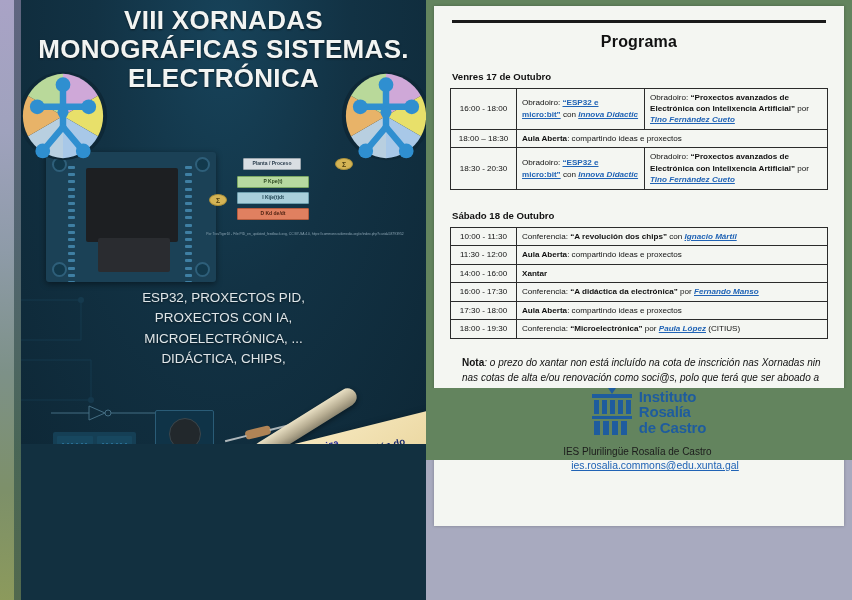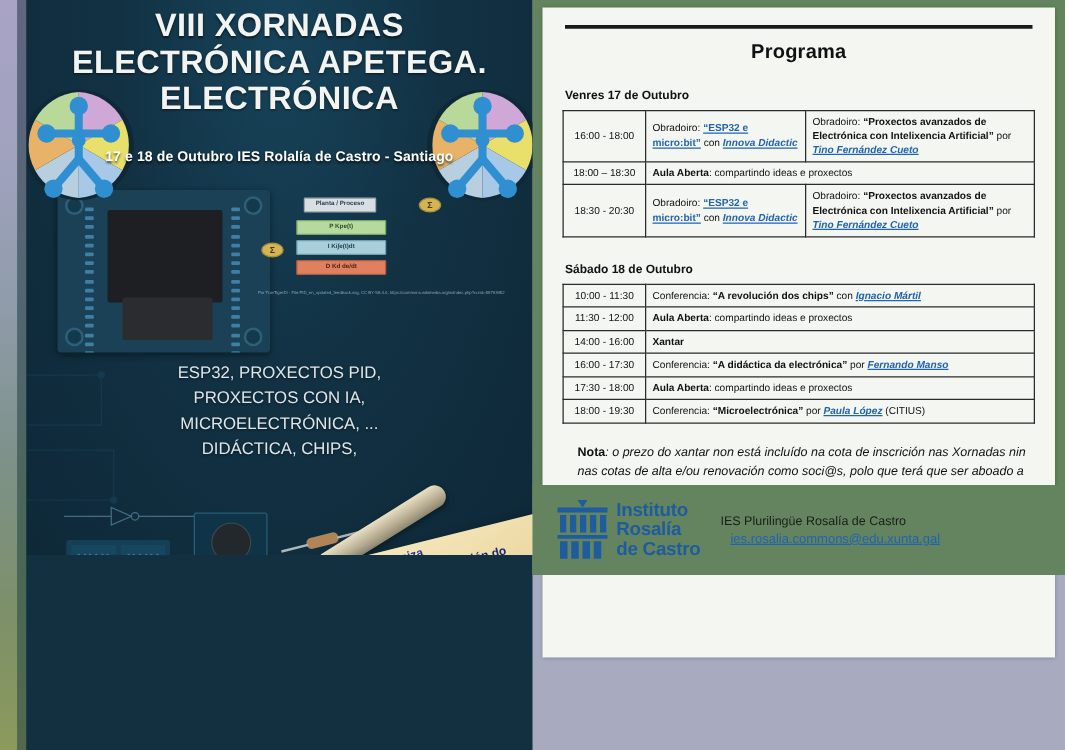--- a/index.html
+++ b/index.html
@@ -268,21 +268,21 @@
     margin-top: 16px; font-size: 10px; line-height: 1.5;
     font-style: italic; color: #111; margin-left: 12px; margin-right: 2px;
   }
   .nota b { font-style: normal; }
 
   
   .footer {
     position: absolute; left: 0; bottom: 0;
     width: 426px; height: 72px;
     background: #63845e;
-    display: flex; align-items: center; padding-left: 18px; gap: 10px;
+    display: flex; align-items: center; padding-left: 18px; gap: 10px; flex-direction: column;
   }
   .inst-logo { display: flex; align-items: center; gap: 5px; }
   .inst-words { font-size: 15px; font-weight: bold; color: #1e5c9e; line-height: 1.02; letter-spacing: -.2px; }
   .contact { margin-left: 6px; }
   .contact .c1 { font-size: 10px; color: #1c1c1c; }
   .contact .c2 { font-size: 10.4px; color: #2063b5; text-decoration: underline; margin-top: 3px; margin-left: 8px; }
 </style>
 </head>
 <body>
 
@@ -355,25 +355,24 @@
             <circle cx="78" cy="40" r="8"></circle>
               <circle cx="28" cy="88" r="8"></circle>
             <circle cx="72" cy="88" r="8"></circle>
               <circle cx="50" cy="46" r="6"></circle>
           </g>
         </svg>
       </div>
 
       <div class="poster-title">
         <div class="t-line1">VIII XORNADAS</div>
-        <div class="t-line2">ELECTRÓNICA APETEGA.</div>
+        <div class="t-line2">MONOGRÁFICAS SISTEMAS.</div>
         <div class="t-line3">ELECTRÓNICA</div>
       </div>
 
-      <div class="poster-sub">17 e 18 de Outubro IES Rolalía de Castro - Santiago</div>
 
       <div class="esp-board">
         <div class="esp-hole" style="left:6px;top:5px;"></div>
         <div class="esp-hole" style="right:6px;top:5px;"></div>
         <div class="esp-hole" style="left:6px;bottom:5px;"></div>
         <div class="esp-hole" style="right:6px;bottom:5px;"></div>
         <div class="esp-chip"></div>
         <div class="esp-chip2"></div>
         <div class="esp-pins" style="left:22px;">
           <span></span>

